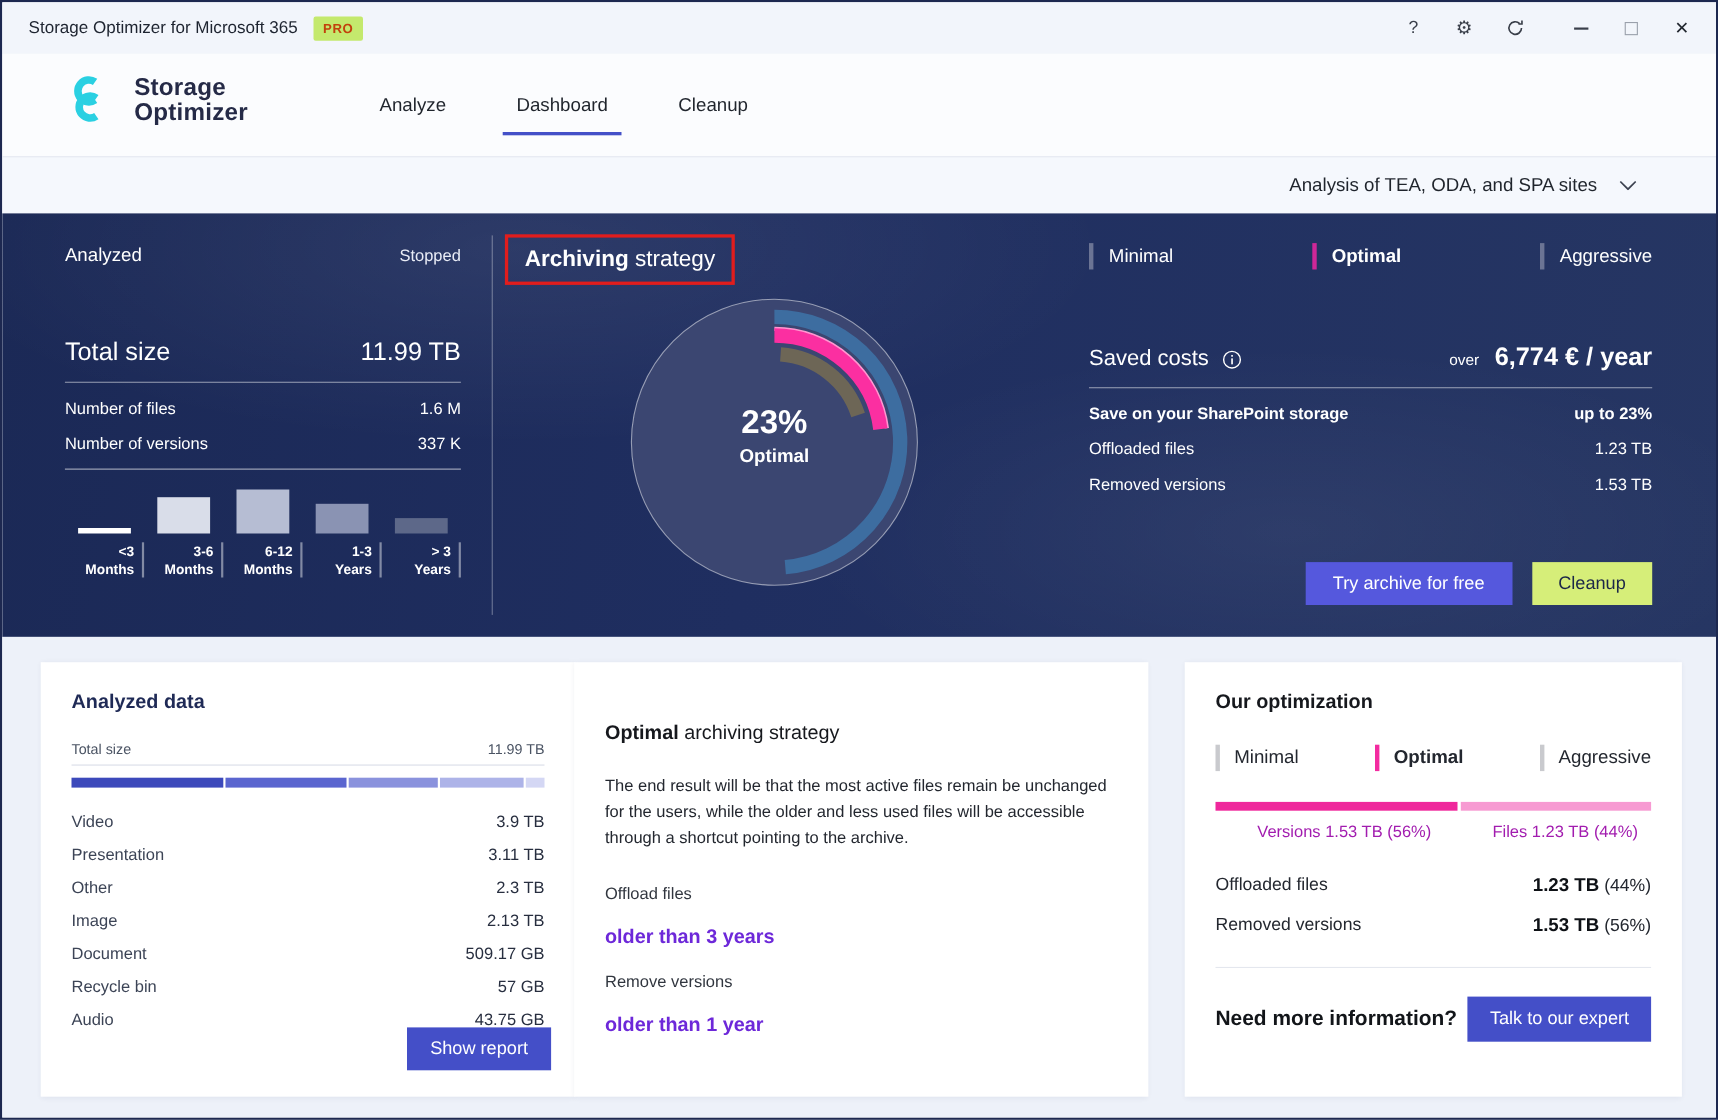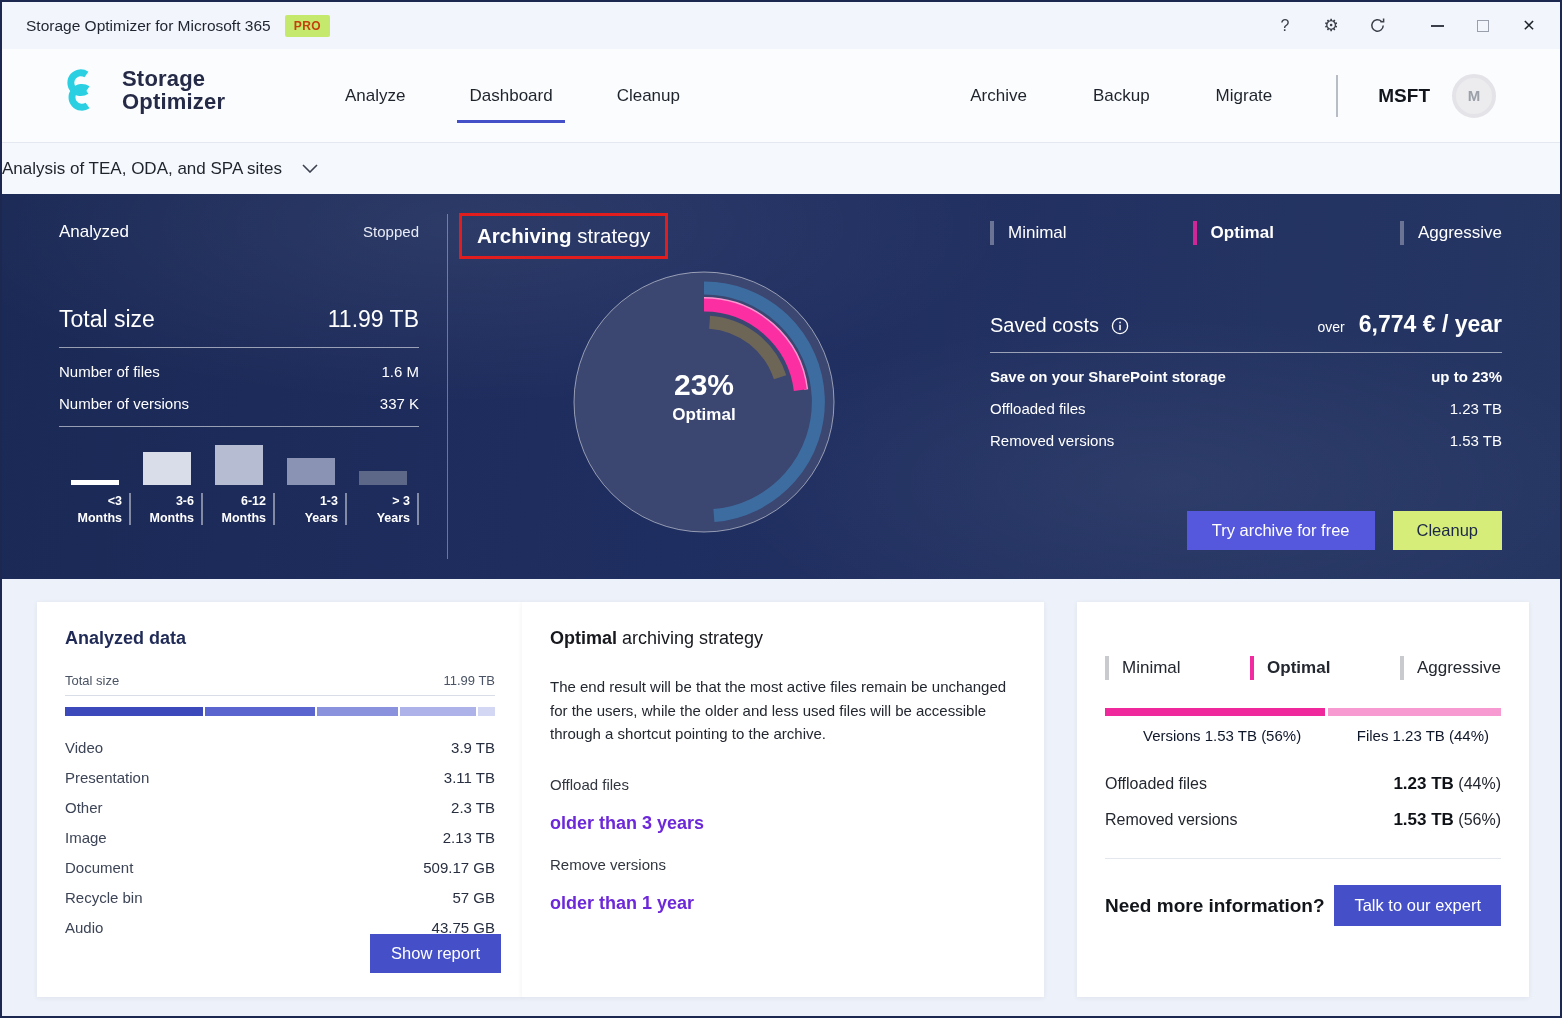--- a/index.html
+++ b/index.html
@@ -40,21 +40,21 @@
   .nav-vdivider { width:2px; height:42px; background:#b8bcc4; margin-right:40px; }
   .tenant { font-size:19px; font-weight:bold; color:#12151c; cursor:pointer;
             background:none; border:none; font-family:inherit; }
   .avatar { width:44px; height:44px; border-radius:50%; background:#ececef;
             border:4px solid #e4e4e8; color:#9ba0a8; font-size:15px; font-weight:bold;
             display:flex; align-items:center; justify-content:center; margin-left:22px; cursor:pointer; }
 
   
   .subheader { position:absolute; left:0; top:140px; right:0; height:52px;
                background:#f5f8fd; border-top:1px solid #e4e8f1;
-               display:flex; align-items:center; padding-right:72px; }
+               display:flex; align-items:center; justify-content:flex-end; padding-right:72px; }
   .site-filter { display:flex; align-items:center; gap:20px; cursor:pointer;
                  background:none; border:none; font-family:inherit; }
   .site-filter-label { font-size:17px; color:#1f242c; }
 
   
   .hero { position:absolute; left:0; top:192px; right:0; height:385px;
           background:linear-gradient(100deg,#1b2956 0%,#1f2e60 45%,#263663 100%); overflow:hidden; }
   .hero::before { content:""; position:absolute; inset:0;
           background:radial-gradient(ellipse 900px 300px at 30% 8%, rgba(255,255,255,0.07), transparent 60%),
                      radial-gradient(ellipse 700px 260px at 75% 75%, rgba(255,255,255,0.05), transparent 65%); }
@@ -126,40 +126,40 @@
               color:#4a5363; border-bottom:1px solid #d9dde8; padding-bottom:7px; }
   .ad-bar { margin-top:11px; height:9px; display:flex; gap:2px; }
   .ad-seg { height:100%; }
   .ad-list { margin-top:16px; }
   .ad-row { display:flex; justify-content:space-between; font-size:15px; height:30px;
             align-items:center; color:#3c4456; }
   .ad-row .val { color:#272e3f; }
   .btn-report { position:absolute; right:22px; bottom:24px; background:#444fc8; color:#fff;
             border:none; font-family:inherit; font-size:16.5px; padding:10px 21px; cursor:pointer; }
 
-  .card2-title { font-size:18px; color:#16181d; }
+  .card2-title { font-size:18px; color:#16181d;margin-top:28px; }
   .card2-title b { font-weight:bold; }
   .si-text { margin-top:26px; font-size:15px; line-height:1.58; color:#23272f; }
   .si-block { margin-top:30px; }
   .si-block + .si-block { margin-top:22px; }
   .si-label { font-size:15px; color:#31363f; }
   .si-value { margin-top:20px; font-size:18px; font-weight:bold; color:#6d28d9; }
 
   .card3-title { font-size:18px; font-weight:bold; color:#16181d; }
   .card3 .modes2 { margin-top:28px; display:flex; justify-content:space-between; }
   .mode2 { display:flex; align-items:center; gap:13px; cursor:pointer;
            background:none; border:none; font-family:inherit; }
   .mode2 .mode-bar { background:#c9cace; }
   .mode2 .mode-label { color:#23272f; font-size:17px; }
   .mode2.active .mode-bar { background:#f32ba0; }
   .mode2.active .mode-label { font-weight:bold; }
   .opt-bar { margin-top:28px; height:8px; display:flex; gap:3px; }
   .opt-seg { height:100%; }
   .opt-bar-labels { margin-top:11px; display:flex; justify-content:space-between;
-            font-size:15px; color:#0f172a; padding:0 12px 0 38px; }
+            font-size:15px; color:#a21caf; padding:0 12px 0 38px; }
   .opt-rows { margin-top:22px; }
   .opt-row { display:flex; justify-content:space-between; align-items:center; height:36px; }
   .opt-row .lbl { font-size:16px; color:#23272f; }
   .opt-row .val { font-size:16px; color:#23272f; }
   .opt-row .val b { font-size:17px; color:#0e1116; }
   .card3 .hr2 { border:none; border-top:1px solid #e4e7ee; margin-top:20px; }
   .card3-footer { margin-top:26px; display:flex; justify-content:space-between; align-items:center; }
   .need-info { font-size:19px; font-weight:bold; color:#121519; }
   .btn-expert { background:#444fc8; color:#fff; border:none; font-family:inherit;
             font-size:16.5px; padding:11px 20px; cursor:pointer; }
@@ -202,28 +202,20 @@
       <div class="logo-text">
         <div>Storage</div>
         <div>Optimizer</div>
       </div>
     </div>
     <nav class="main-nav">
       <button class="nav-item">Analyze</button>
       <button class="nav-item active">Dashboard</button>
       <button class="nav-item">Cleanup</button>
     </nav>
-    <div class="right-nav">
-      <button class="nav-item">Archive</button>
-      <button class="nav-item">Backup</button>
-      <button class="nav-item">Migrate</button>
-      <i class="nav-vdivider"></i>
-      <button class="tenant">MSFT</button>
-      <div class="avatar">M</div>
-    </div>
   </div>
 
   <div class="subheader">
     <button class="site-filter">
       <span class="site-filter-label">Analysis of TEA, ODA, and SPA sites</span>
       <svg width="16" height="9" viewBox="0 0 16 9">
         <polyline points="1,1 8,8 15,1" fill="none" stroke="#3c4250" stroke-width="1.6"></polyline>
       </svg>
     </button>
   </div>
@@ -430,20 +422,21 @@
         <div class="si-label">Offload files</div>
         <div class="si-value">older than 3 years</div>
       </div>
       <div class="si-block">
         <div class="si-label">Remove versions</div>
         <div class="si-value">older than 1 year</div>
       </div>
     </div>
 
     <div class="card card3">
+      <div class="card3-title">Our optimization</div>
       <div class="modes2">
         <button class="mode2">
           <i class="mode-bar"></i>
           <span class="mode-label">Minimal</span>
         </button>
         <button class="mode2 active">
           <i class="mode-bar"></i>
           <span class="mode-label">Optimal</span>
         </button>
         <button class="mode2">

